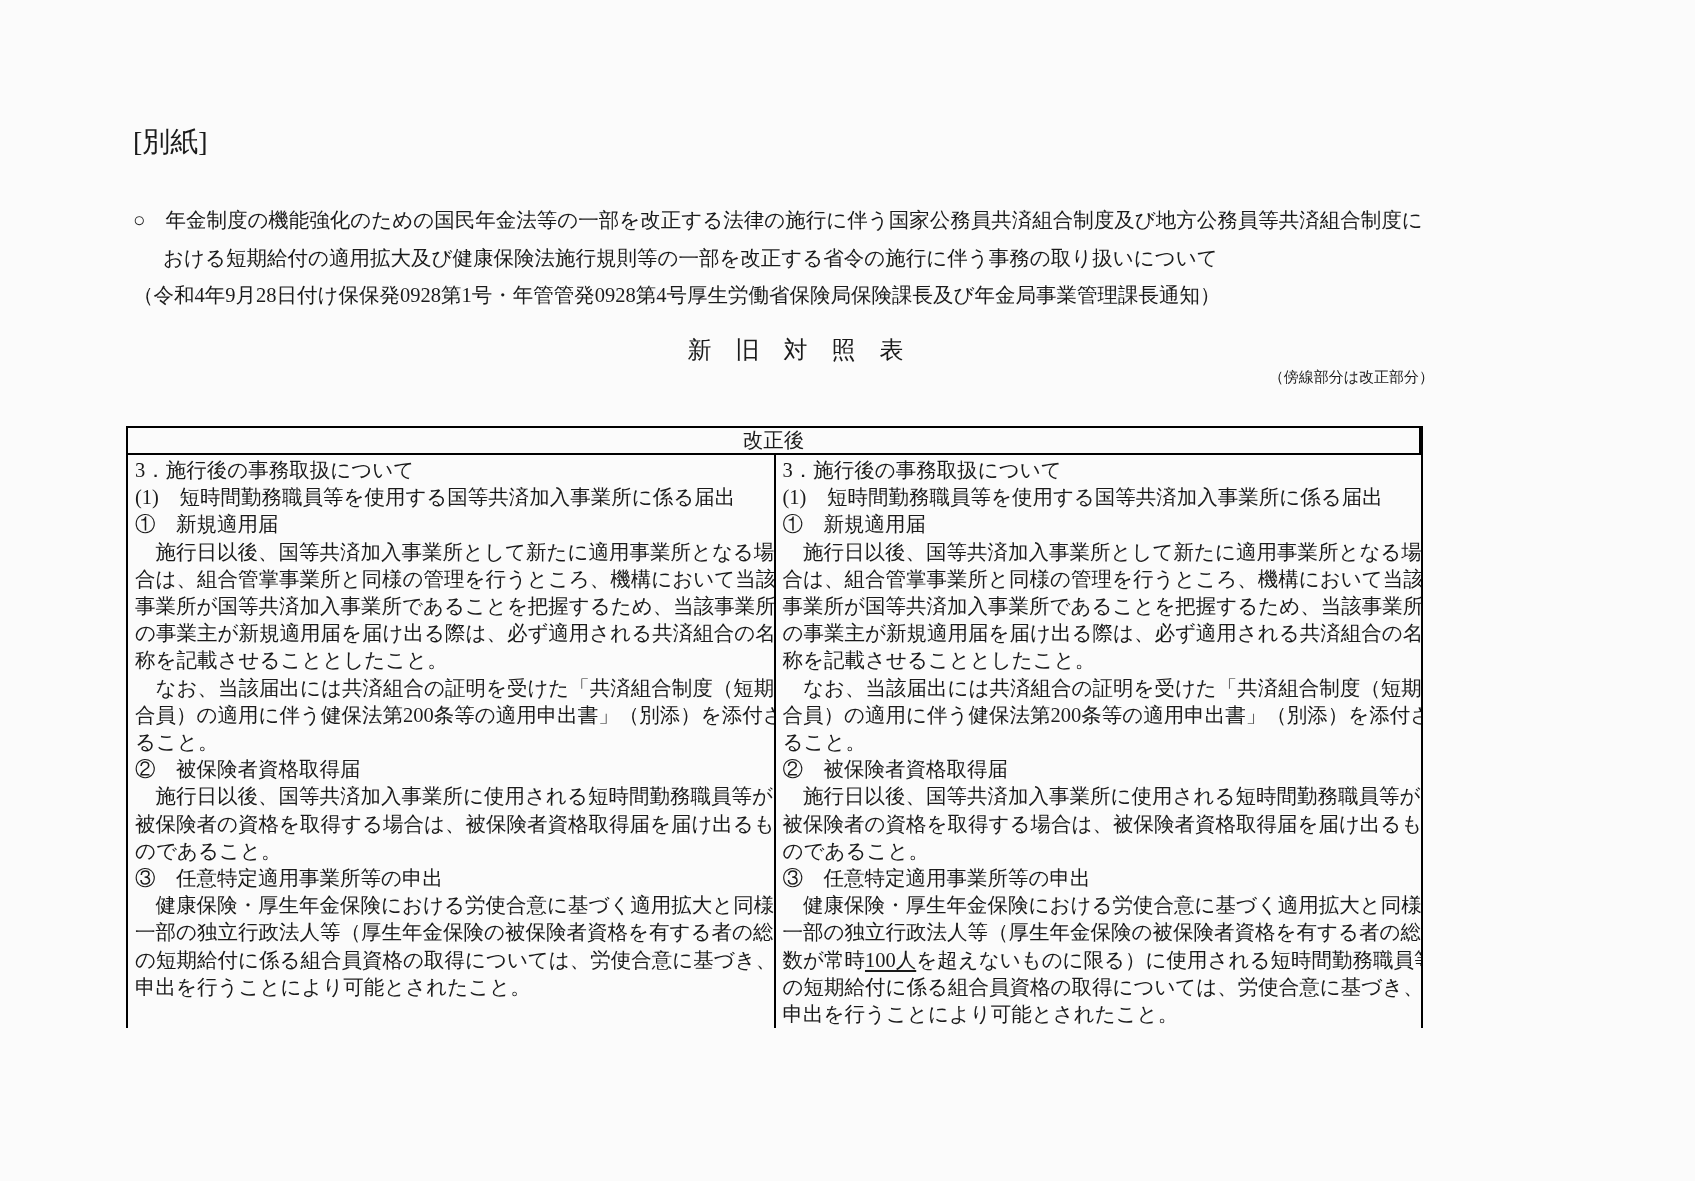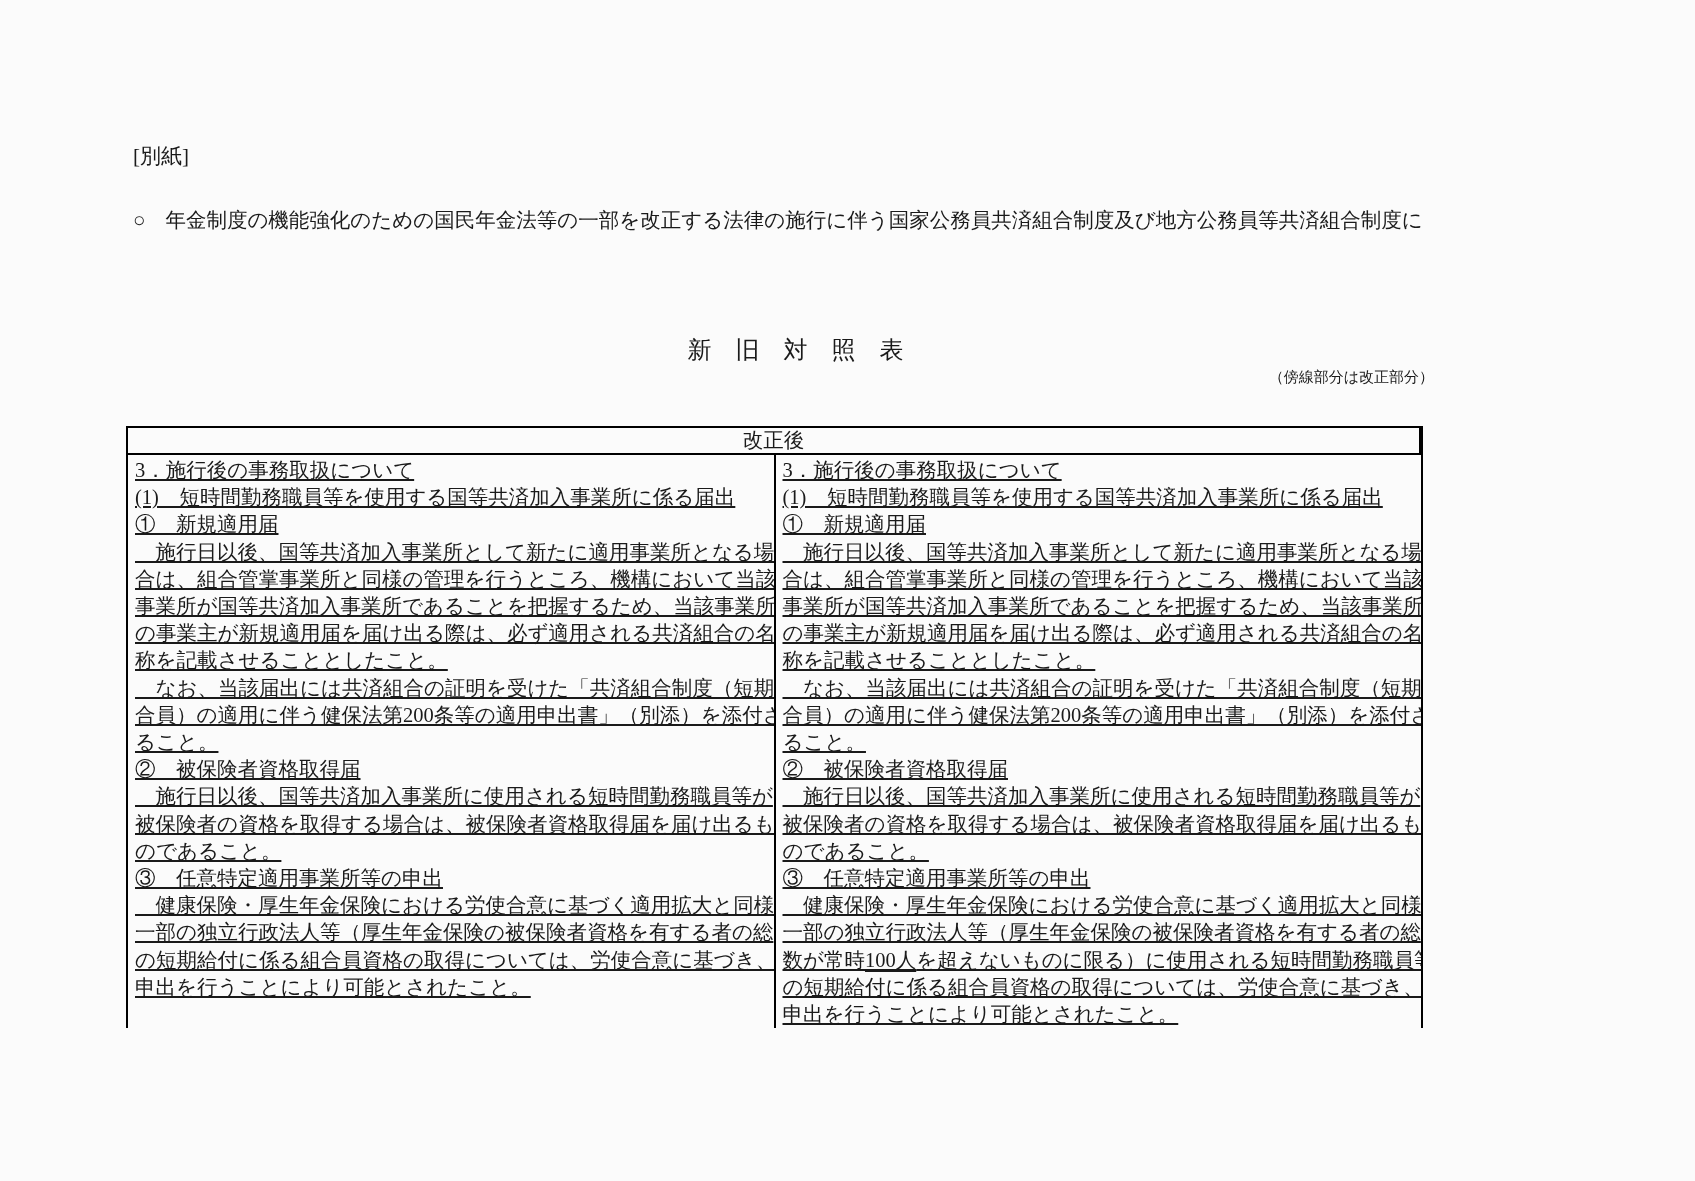--- a/index.html
+++ b/index.html
@@ -11,22 +11,22 @@
     height: 1181px;
     position: relative;
     background: #fbfbfb;
     color: #1a1a1a;
     font-family: "Liberation Serif", "DejaVu Serif", serif;
     overflow: hidden;
   }
   .attachment-label {
     position: absolute;
     left: 133px;
-    top: 142px;
-    font-size: 21px;
+    top: 123px;
+    font-size: 28px;
     white-space: nowrap;
   }
   .intro {
     position: absolute;
     left: 133px;
     top: 202px;
     font-size: 20.5px;
     line-height: 37.5px;
   }
   .intro .iline { white-space: nowrap; }
@@ -77,21 +77,20 @@
     border-left: 2px solid #000;
     border-right: 2px solid #000;
     box-sizing: border-box;
     height: 573px;
   }
   .td {
     flex: 1 1 0;
     box-sizing: border-box;
     padding: 2px 7px 0 7px;
     overflow: hidden;
-    text-decoration: underline;
   }
   .td:first-child { border-right: 2px solid #000; }
   .line {
     font-size: 20.5px;
     line-height: 27.2px;
     white-space: nowrap;
   }
   .u {
     text-decoration: underline;
     text-underline-offset: 3px;
@@ -99,20 +98,22 @@
 </style>
 </head>
 <body>
 
 <div class="attachment-label">[別紙]</div>
 
 <div class="intro">
   <div class="iline">
     <span class="bullet">○</span><span class="l1-text">年金制度の機能強化のための国民年金法等の一部を改正する法律の施行に伴う国家公務員共済組合制度及び地方公務員等共済組合制度に</span>
   </div>
+  <div class="iline l2">おける短期給付の適用拡大及び健康保険法施行規則等の一部を改正する省令の施行に伴う事務の取り扱いについて</div>
+  <div class="iline">（令和4年9月28日付け保保発0928第1号・年管管発0928第4号厚生労働省保険局保険課長及び年金局事業管理課長通知）</div>
 </div>
 
 <div class="doc-title">新　旧　対　照　表</div>
 
 <div class="revision-note">（傍線部分は改正部分）</div>
 
 <div class="cmp-table">
   <div class="thead">
     <div class="th">改正後</div>
   </div>

